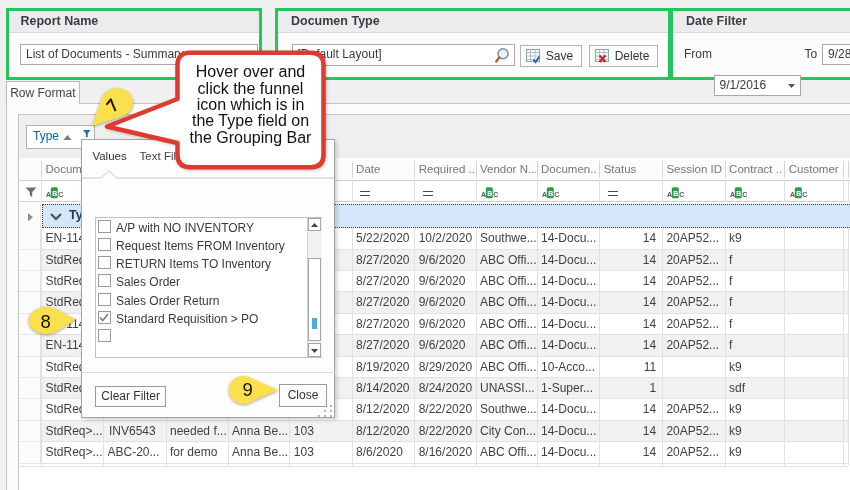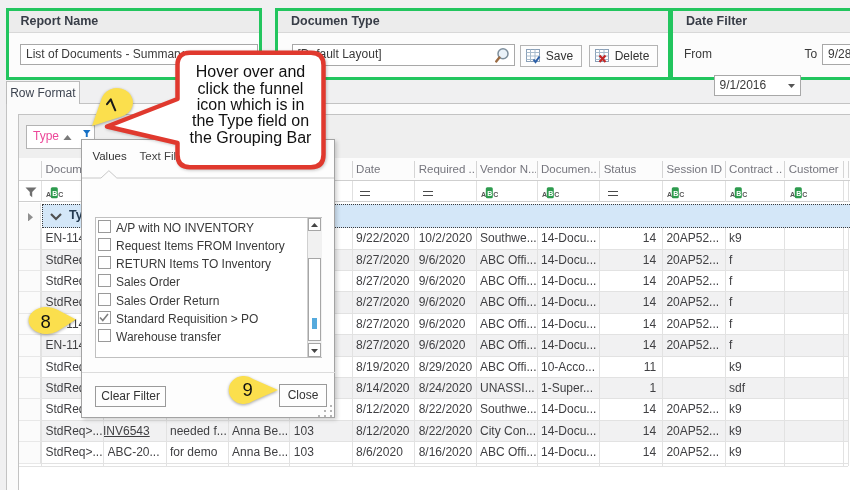--- a/index.html
+++ b/index.html
@@ -62,21 +62,21 @@
 </div>
 
 <div class="abs" style="left:5.5px;top:102.6px;width:844.5px;height:387.4px;background:#fbfbfb;border-left:1px solid #c3c3c3;border-top:1px solid #c3c3c3;"></div>
 <div class="abs" style="left:5.8px;top:81px;width:72px;height:22px;background:#fbfbfb;border:1px solid #bbb;border-bottom:none;text-align:center;line-height:23px;color:#3d4450;z-index:2;">Row Format</div>
 
 <div class="abs" style="left:18.4px;top:114px;width:831.6px;height:376px;background:#fff;border-left:1px solid #c3c3c3;border-top:1px solid #c3c3c3;z-index:3;"></div>
 
 <div class="abs" style="left:19.4px;top:115px;width:830.6px;height:42.9px;background:#efefef;z-index:4;"></div>
 
 <div class="abs" style="left:26px;top:125px;width:67px;height:21.5px;background:#fff;border:1px solid #b3b3b3;z-index:5;">
-  <span style="margin-left:6px;line-height:21.5px;color:#ec4899;">Type</span>
+  <span style="margin-left:6px;line-height:21.5px;color:#0369a1;">Type</span>
   <svg class="abs" style="left:36px;top:8.5px;" width="9" height="5.5">
       <path d="M4.5,0 L9,5.5 L0,5.5 Z" fill="#7a7a7a"></path>
     </svg>
   <svg class="abs" style="left:56px;top:4px;" width="7.5" height="7" viewBox="0 0 7.5 7">
     <path d="M0,0 H7.5 L4.7,3.4 V7 H2.8 V3.4 Z" fill="#1670c5"></path>
   </svg>
 </div>
 <div class="abs" style="left:0;top:0;z-index:5;">
     <div class="abs" style="left:19.4px;top:158px;width:830.6px;height:23.400000000000006px;background:#fcfcfc;border-bottom:1px solid #cfcfcf;box-sizing:border-box;"></div>
     <div class="cell" style="left:45.5px;top:158px;width:36.5px;line-height:23px;color:#75757d;font-size:11.5px;">Docume...</div>
@@ -169,21 +169,21 @@
       <path d="M0,0 L5,4.25 L0,8.5 Z" fill="#8f8f8f"></path>
     </svg>
     <div class="abs" style="left:42px;top:203.5px;width:812px;height:24.19999999999999px;background:#d4e7f8;border:1px dotted #3c3c3c;box-sizing:border-box;"></div>
     <svg class="abs" style="left:50px;top:213px;" width="12" height="8">
       <path d="M1,1 L6,6 L11,1" stroke="#4f4f4f" stroke-width="2.2" fill="none"></path>
     </svg>
     <div class="abs" style="left:69px;top:207.5px;font-weight:bold;color:#243b52;font-size:12.5px;white-space:nowrap;">Type : Standard Requisition &gt; PO</div>
     <div class="abs" style="left:19.4px;top:228.2px;width:21.6px;height:21.4px;background:#fbfbfb;border-right:1px solid #e2e2e2;border-bottom:1px solid #e8e8e8;box-sizing:border-box;"></div>
     <div class="abs" style="left:41px;top:228.2px;width:807px;height:21.4px;background:#fff;border-bottom:1px solid #e2e2e2;box-sizing:border-box;"></div>
     <div class="cell" style="left:45.5px;top:228.2px;width:57px;">EN-114...</div>
-    <div class="cell" style="left:356.1px;top:228.2px;width:58px;">9/22/2020</div>
+    <div class="cell" style="left:356.1px;top:228.2px;width:58px;">5/22/2020</div>
     <div class="cell" style="left:418.7px;top:228.2px;width:57px;">10/2/2020</div>
     <div class="cell" style="left:480.0px;top:228.2px;width:56.5px;">Southwe...</div>
     <div class="cell" style="left:541.0px;top:228.2px;width:58px;">14-Docu...</div>
     <div class="cell" style="left:666.4px;top:228.2px;width:58px;">20AP52...</div>
     <div class="cell" style="left:729.1px;top:228.2px;width:55px;">k9</div>
     <div class="cell" style="left:599.2px;top:228.2px;width:57px;text-align:right;">14</div>
     <div class="abs" style="left:19.4px;top:249.6px;width:21.6px;height:21.4px;background:#fbfbfb;border-right:1px solid #e2e2e2;border-bottom:1px solid #e8e8e8;box-sizing:border-box;"></div>
     <div class="abs" style="left:41px;top:249.6px;width:807px;height:21.4px;background:#f1f1f2;border-bottom:1px solid #e2e2e2;box-sizing:border-box;"></div>
     <div class="cell" style="left:45.5px;top:249.6px;width:57px;">StdReq&gt;...</div>
     <div class="cell" style="left:356.1px;top:249.6px;width:58px;">8/27/2020</div>
@@ -257,21 +257,21 @@
     <div class="cell" style="left:356.1px;top:399.4px;width:58px;">8/12/2020</div>
     <div class="cell" style="left:418.7px;top:399.4px;width:57px;">8/22/2020</div>
     <div class="cell" style="left:480.0px;top:399.4px;width:56.5px;">Southwe...</div>
     <div class="cell" style="left:541.0px;top:399.4px;width:58px;">14-Docu...</div>
     <div class="cell" style="left:666.4px;top:399.4px;width:58px;">20AP52...</div>
     <div class="cell" style="left:729.1px;top:399.4px;width:55px;">k9</div>
     <div class="cell" style="left:599.2px;top:399.4px;width:57px;text-align:right;">14</div>
     <div class="abs" style="left:19.4px;top:420.79999999999995px;width:21.6px;height:21.4px;background:#fbfbfb;border-right:1px solid #e2e2e2;border-bottom:1px solid #e8e8e8;box-sizing:border-box;"></div>
     <div class="abs" style="left:41px;top:420.79999999999995px;width:807px;height:21.4px;background:#f1f1f2;border-bottom:1px solid #e2e2e2;box-sizing:border-box;"></div>
     <div class="cell" style="left:45.5px;top:420.79999999999995px;width:57px;">StdReq&gt;...</div>
-    <div class="cell" style="left:103px;top:420.79999999999995px;width:77px;text-decoration:underline;">INV6543</div>
+    <div class="cell" style="left:109px;top:420.79999999999995px;width:77px;">INV6543</div>
     <div class="cell" style="left:170.0px;top:420.79999999999995px;width:57px;">needed f...</div>
     <div class="cell" style="left:232.1px;top:420.79999999999995px;width:57px;">Anna Be...</div>
     <div class="cell" style="left:293.8px;top:420.79999999999995px;width:57px;">103</div>
     <div class="cell" style="left:356.1px;top:420.79999999999995px;width:58px;">8/12/2020</div>
     <div class="cell" style="left:418.7px;top:420.79999999999995px;width:57px;">8/22/2020</div>
     <div class="cell" style="left:480.0px;top:420.79999999999995px;width:56.5px;">City Con...</div>
     <div class="cell" style="left:541.0px;top:420.79999999999995px;width:58px;">14-Docu...</div>
     <div class="cell" style="left:666.4px;top:420.79999999999995px;width:58px;">20AP52...</div>
     <div class="cell" style="left:729.1px;top:420.79999999999995px;width:55px;">k9</div>
     <div class="cell" style="left:599.2px;top:420.79999999999995px;width:57px;text-align:right;">14</div>
@@ -323,21 +323,20 @@
     <div class="abs" style="left:15.5px;top:134.4px;width:13px;height:13px;background:#fff;border:1px solid #9a9a9a;box-sizing:border-box;"></div>
     <div class="itm" style="left:34px;top:133.4px;">Sales Order</div>
     <div class="abs" style="left:15.5px;top:152.7px;width:13px;height:13px;background:#fff;border:1px solid #9a9a9a;box-sizing:border-box;"></div>
     <div class="itm" style="left:34px;top:151.7px;">Sales Order Return</div>
     <div class="abs" style="left:15.5px;top:171.0px;width:13px;height:13px;background:#fff;border:1px solid #9a9a9a;box-sizing:border-box;"></div>
     <svg class="abs" style="left:17.2px;top:172.8px;" width="10" height="9">
       <path d="M1,4.5 L3.8,7.5 L9,1" stroke="#7f7f7f" stroke-width="1.6" fill="none"></path>
     </svg>
     <div class="itm" style="left:34px;top:170.0px;">Standard Requisition &gt; PO</div>
     <div class="abs" style="left:15.5px;top:189.3px;width:13px;height:13px;background:#fff;border:1px solid #9a9a9a;box-sizing:border-box;"></div>
-    <div class="itm" style="left:34px;top:188.3px;">Warehouse transfer</div>
     <div class="abs" style="left:224.5px;top:77.5px;width:15px;height:139.5px;background:#f1f1f1;border-left:1px solid #d0d0d0;box-sizing:border-box;"></div>
     <div class="abs" style="left:225.5px;top:77.5px;width:13.5px;height:13px;background:#fff;border:1px solid #a6a6a6;box-sizing:border-box;">
 <svg class="abs" style="left:2.5px;top:4px;" width="7" height="4">
         <path d="M3.5,0 L7,4 L0,4 Z" fill="#444"></path>
       </svg>
     </div>
     <div class="abs" style="left:225.5px;top:118.4px;width:13.5px;height:83px;background:#fff;border:1px solid #a6a6a6;box-sizing:border-box;"></div>
     <div class="abs" style="left:230px;top:177.5px;width:5px;height:11.5px;background:#55aadd;"></div>
     <div class="abs" style="left:225.5px;top:203px;width:13.5px;height:13.5px;background:#fff;border:1px solid #a6a6a6;box-sizing:border-box;">
 <svg class="abs" style="left:2.5px;top:5px;" width="7" height="4">

